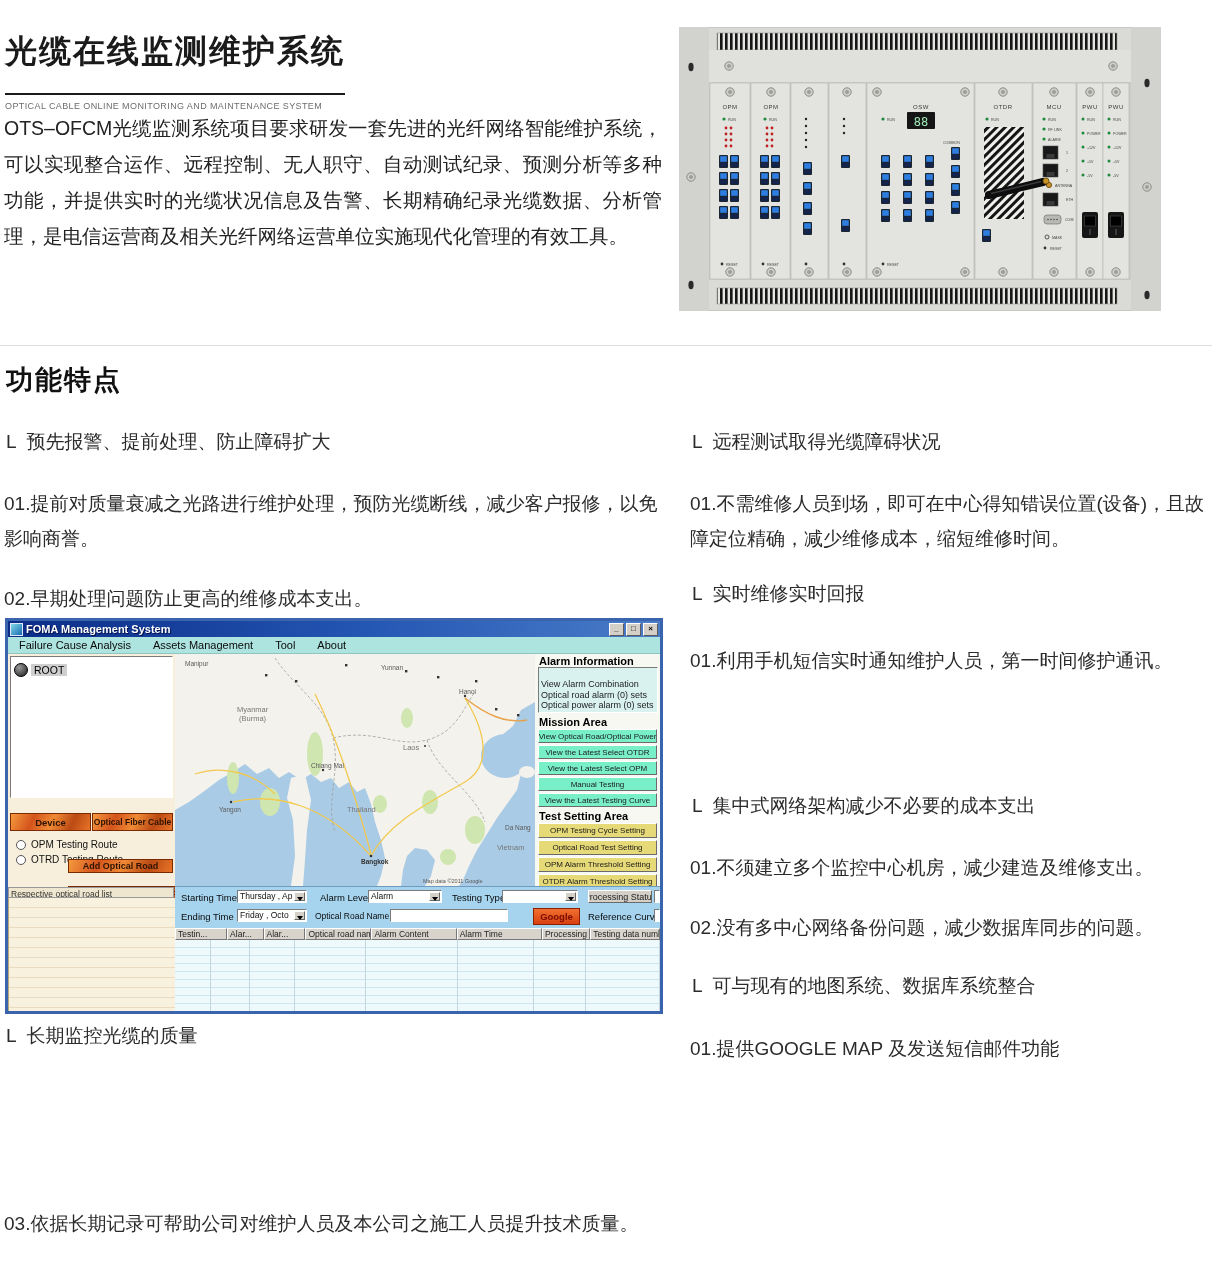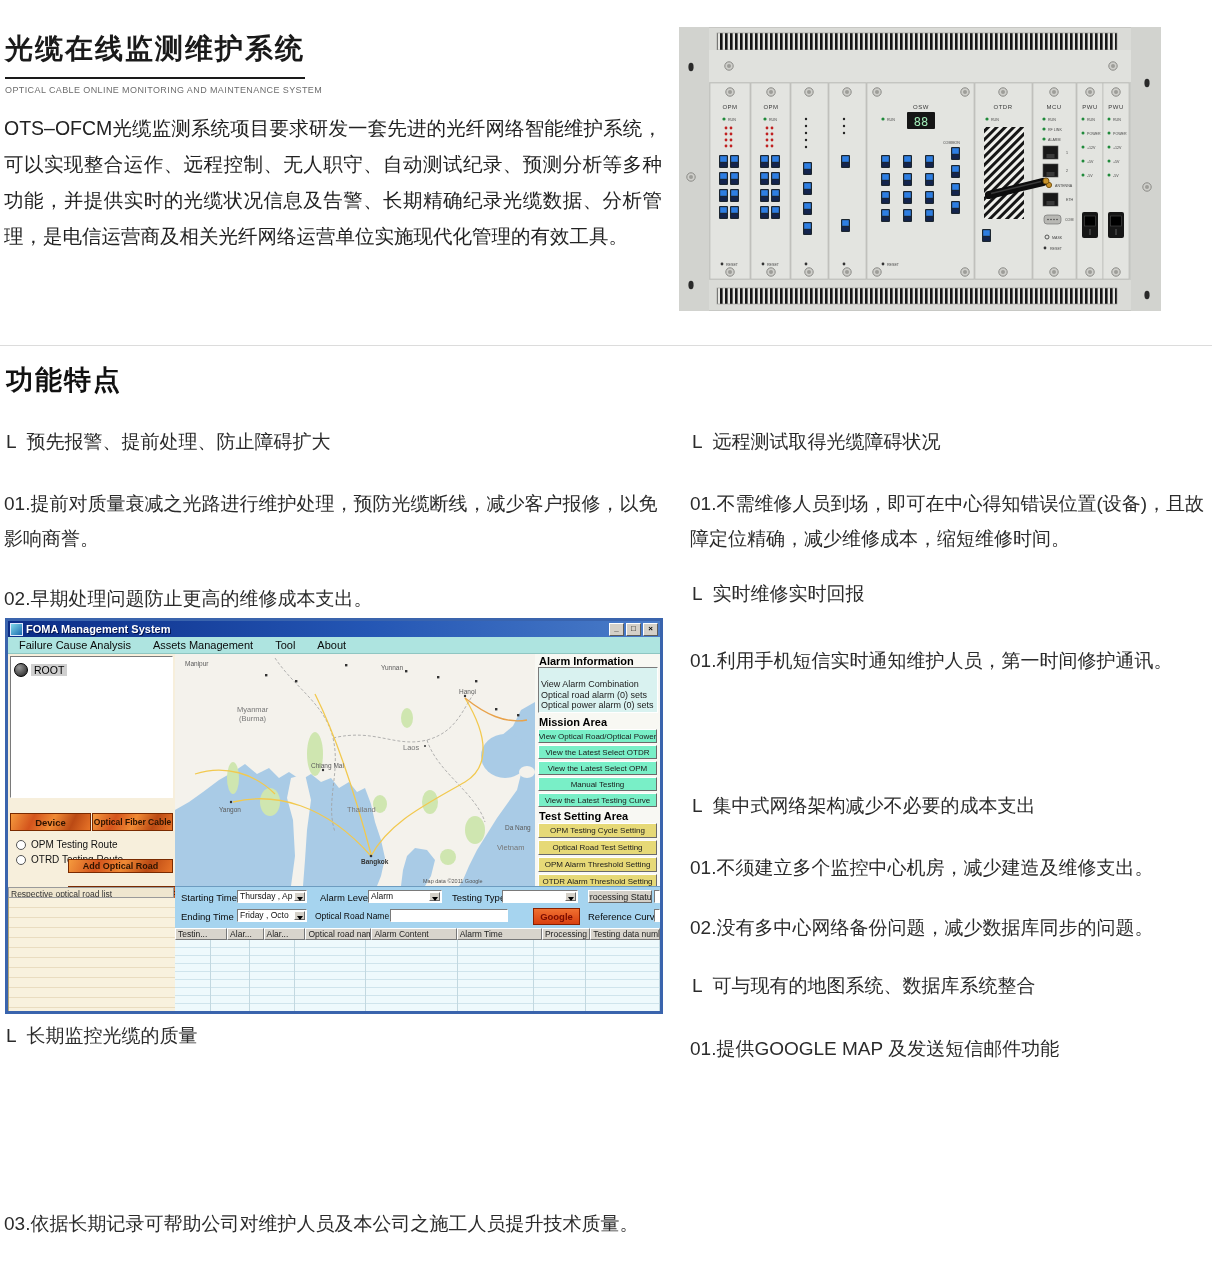--- a/index.html
+++ b/index.html
@@ -1,22 +1,22 @@
 <!DOCTYPE html>
 <html><head>
 <meta charset="utf-8">
 <style>
   html,body{margin:0;padding:0;background:#fff;}
   body{font-family:"Liberation Sans",sans-serif;}
   #page{position:relative;width:1212px;height:1280px;background:#fff;overflow:hidden;}
   .abs{position:absolute;}
 
   
-  .title-cn{font-size:28px;font-weight:600;color:#1a1a1a;letter-spacing:2px;
-            border-bottom:2px solid #1a1a1a;padding-bottom:9px;display:inline-block;}
+  .title-cn{font-size:32px;font-weight:600;color:#1a1a1a;letter-spacing:2px;
+            border-bottom:2px solid #1a1a1a;padding-bottom:19px;display:inline-block;}
   .title-en{font-size:9px;color:#6d6d6d;letter-spacing:.4px;}
   .intro{font-size:19.5px;line-height:36px;color:#222;text-align:justify;}
   .hr{height:1px;background:#dcdcdc;}
   .h2{font-size:27px;font-weight:700;color:#111;letter-spacing:2px;}
   .feat{font-size:19px;color:#2b2b2b;white-space:pre-wrap;line-height:35px;}
 
   
   .foma{border:3px solid #3a64ad;background:#f6eedd;box-sizing:border-box;}
   .titlebar{left:0;top:0;width:652px;height:16px;background:linear-gradient(90deg,#0b2c86,#2456b4 55%,#4a7cc8);
             display:flex;align-items:center;padding:0 2px;box-sizing:border-box;}

